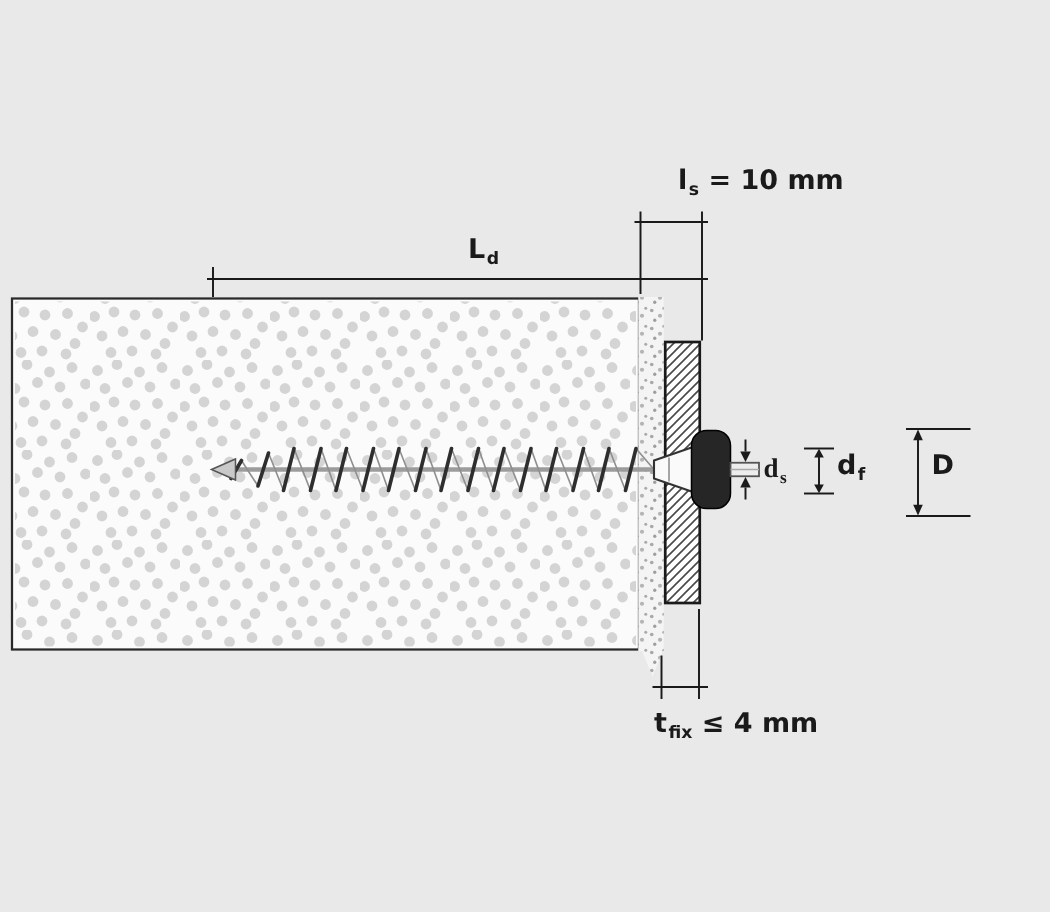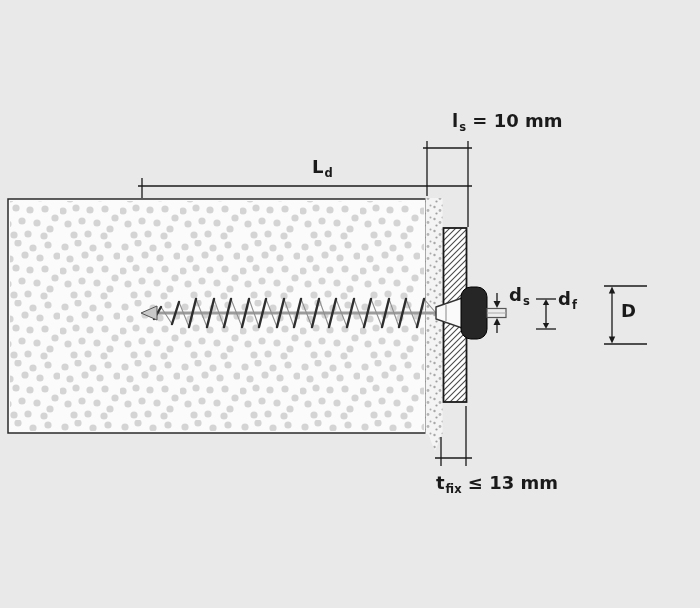--- a/index.html
+++ b/index.html
@@ -146,29 +146,29 @@
   </svg>
 
   <div class="dim-label" style="left:312px; top:158px;">
     <span>L</span><span class="sub">d</span><span></span>
   </div>
 
   <div class="dim-label" style="left:452px; top:112px;">
     <span>l</span><span class="sub">s</span><span> = 10 mm</span>
   </div>
 
-  <div class="dim-label" style="left:509px; top:286px;">
+  <div class="dim-label" style="left:509px; top:303px;font-family:Liberation Serif, serif;">
     <span>d</span><span class="sub">s</span><span></span>
   </div>
 
-  <div class="dim-label" style="left:558px; top:290px;">
+  <div class="dim-label" style="left:558px; top:302px;">
     <span>d</span><span class="sub">f</span><span></span>
   </div>
 
   <div class="dim-label" style="left:621px; top:302px;">
     <span>D</span><span class="sub"></span><span></span>
   </div>
 
   <div class="dim-label" style="left:436px; top:474px;">
-    <span>t</span><span class="sub">fix</span><span> ≤ 13 mm</span>
+    <span>t</span><span class="sub">fix</span><span> ≤ 4 mm</span>
   </div>
 
 </div>
 
 </body></html>

